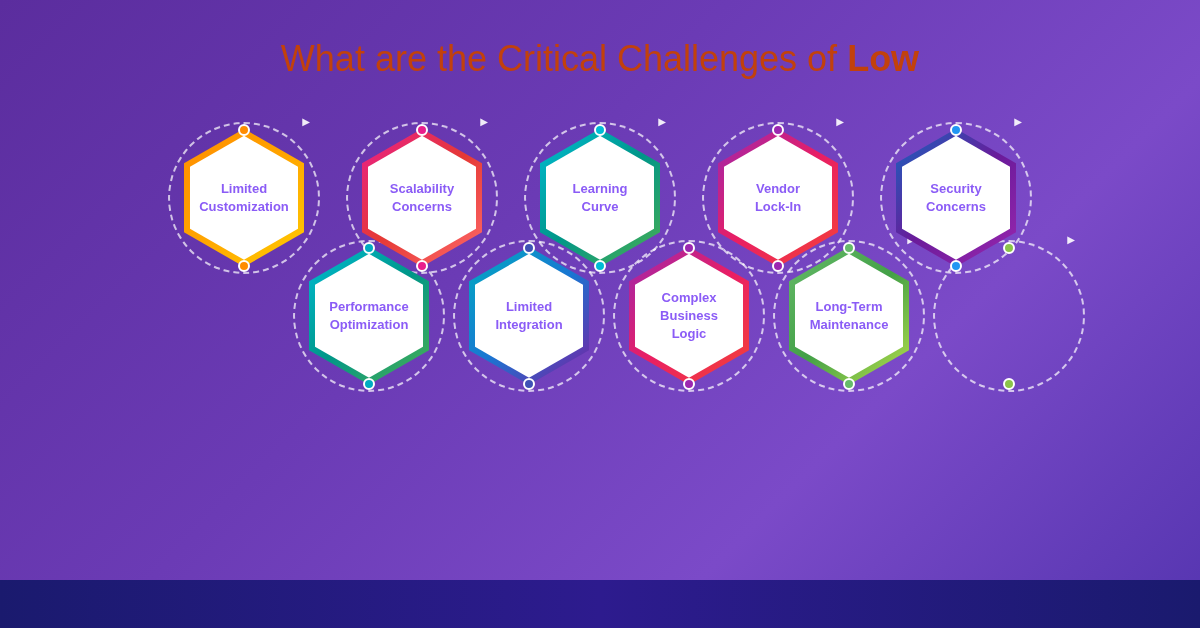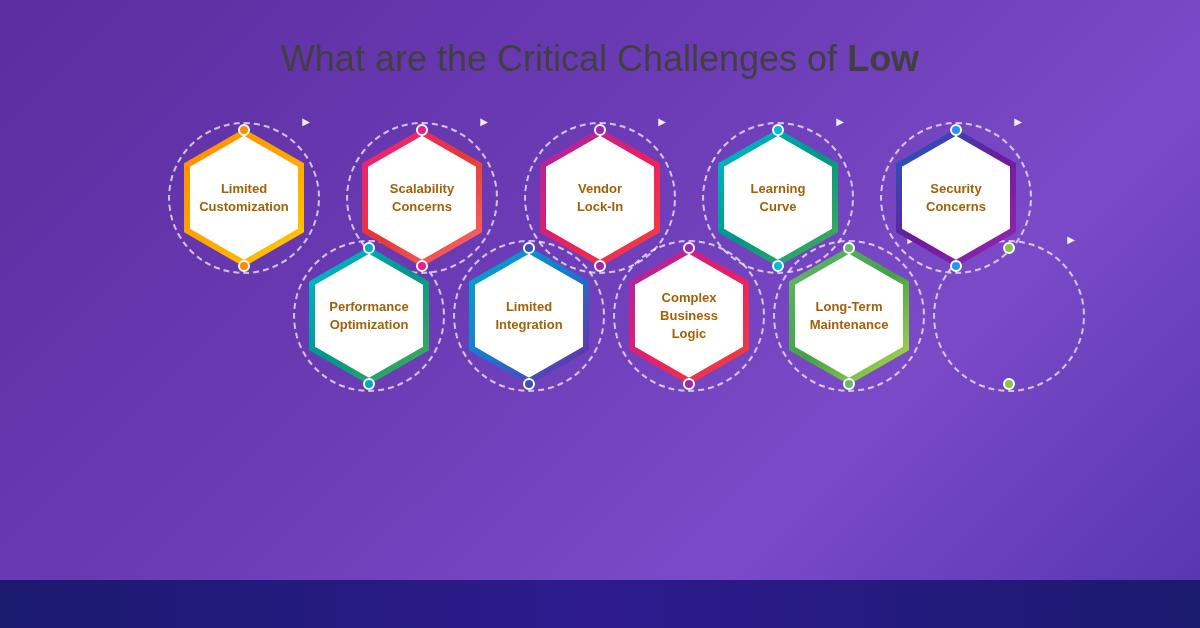--- a/index.html
+++ b/index.html
@@ -17,21 +17,21 @@
       bottom: 0;
       left: 0;
       right: 0;
       height: 48px;
       background: linear-gradient(90deg, #1a1a6e, #2d1b8e, #1a1a6e);
     }
 
     .title-section {
       text-align: center;
       padding: 36px 20px 20px;
-      color: #404040;
+      color: #c2410c;
     }
 
     .title-section h1 {
       font-size: 36px;
       font-weight: 400;
       line-height: 1.3;
     }
 
     .title-section h1 strong {
       font-weight: 800;
@@ -89,21 +89,21 @@
       display: flex;
       align-items: center;
       justify-content: center;
       text-align: center;
       padding: 10px;
     }
 
     .hex-inner span {
       font-size: 13px;
       font-weight: 600;
-      color: #a16207;
+      color: #8b5cf6;
       line-height: 1.4;
     }
 
     
     .hex-orange { background: linear-gradient(135deg, #ff8c00, #ffa500, #ffcc00); }
     .hex-red-pink { background: linear-gradient(135deg, #e91e8c, #e53935, #ff6b6b); }
     .hex-purple-red { background: linear-gradient(135deg, #9c27b0, #e91e63, #f44336); }
     .hex-teal-cyan { background: linear-gradient(135deg, #00bcd4, #009688, #4caf50); }
     .hex-cyan-blue { background: linear-gradient(135deg, #00acc1, #1976d2, #7b1fa2); }
     .hex-blue-purple { background: linear-gradient(135deg, #1565c0, #6a1b9a, #9c27b0); align-items: center; }
@@ -177,42 +177,42 @@
           <div class="hex-inner">
             <span>Scalability<br>Concerns</span>
           </div>
         </div>
         <div class="connector-dot dot-red top-connector"></div>
         <div class="connector-dot dot-red"></div>
       </div>
 
       <div class="hex-wrapper">
         <div class="dashed-circle"></div>
+        <div class="hex-outer hex-teal-cyan">
+          <div class="hex-inner">
+            <span>Learning<br>Curve</span>
+          </div>
+        </div>
+        <div class="connector-dot dot-teal top-connector"></div>
+        <div class="connector-dot dot-teal"></div>
+      </div>
+
+      <div class="hex-wrapper">
+        <div class="dashed-circle"></div>
         <div class="hex-outer hex-purple-red">
           <div class="hex-inner">
             <span>Vendor<br>Lock-In</span>
           </div>
         </div>
         <div class="connector-dot dot-purple top-connector"></div>
         <div class="connector-dot dot-purple"></div>
       </div>
 
       <div class="hex-wrapper">
         <div class="dashed-circle"></div>
-        <div class="hex-outer hex-teal-cyan">
-          <div class="hex-inner">
-            <span>Learning<br>Curve</span>
-          </div>
-        </div>
-        <div class="connector-dot dot-teal top-connector"></div>
-        <div class="connector-dot dot-teal"></div>
-      </div>
-
-      <div class="hex-wrapper">
-        <div class="dashed-circle"></div>
         <div class="hex-outer hex-blue-purple">
           <div class="hex-inner">
             <span>Security<br>Concerns</span>
           </div>
         </div>
         <div class="connector-dot dot-blue top-connector"></div>
         <div class="connector-dot dot-blue"></div>
       </div>
 
     </div>

